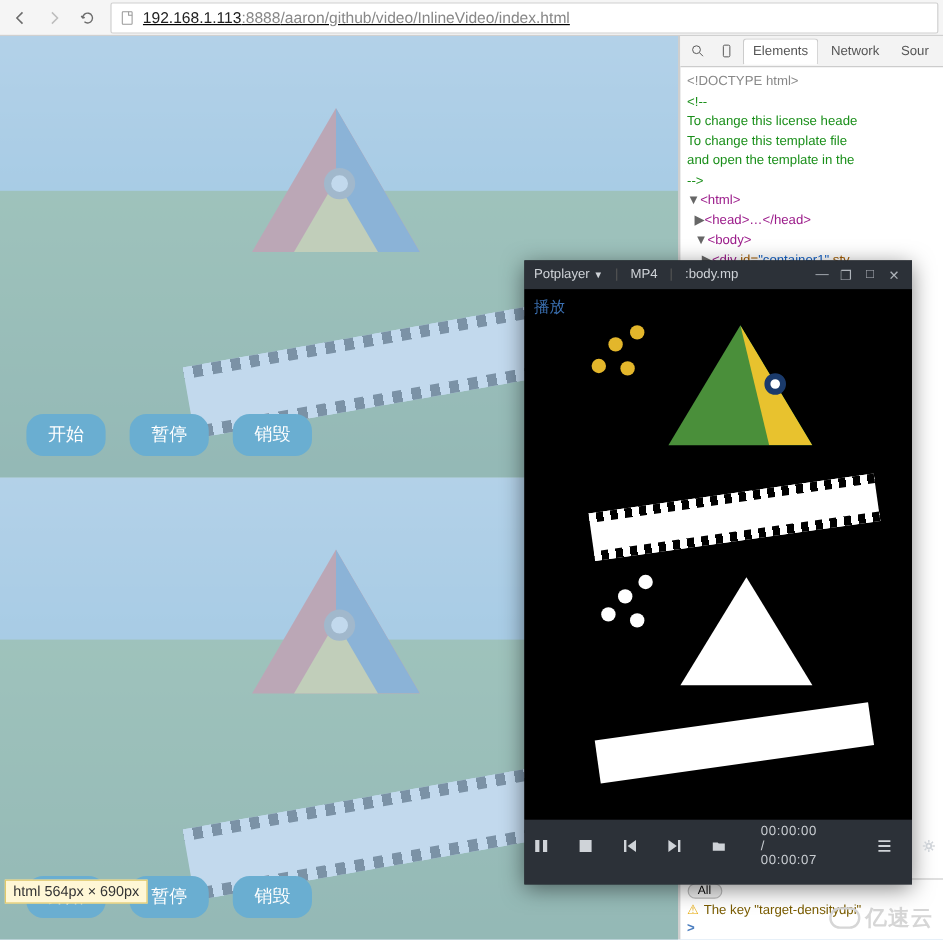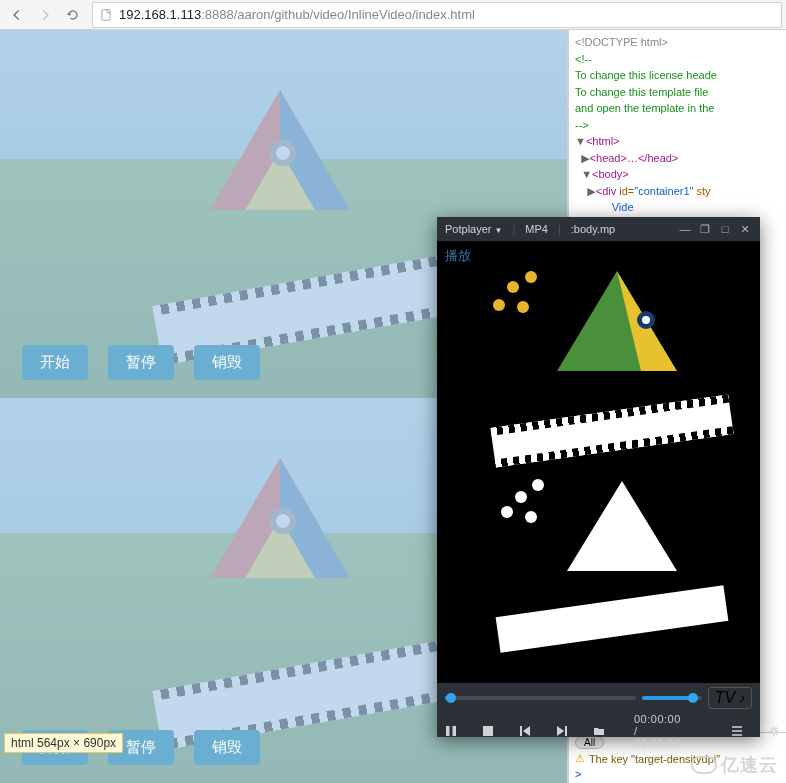--- a/index.html
+++ b/index.html
@@ -4,37 +4,37 @@
 <style>
   * { box-sizing: border-box; margin: 0; padding: 0; font-family: Arial, sans-serif; }
   body { width: 786px; height: 783px; overflow: hidden; background: #fff; position: relative; }
 
   
   .browser-bar { height: 30px; background: #f5f5f5; border-bottom: 1px solid #d0d0d0; display: flex; align-items: center; padding: 0 4px; gap: 2px; }
   .nav-btn { width: 26px; height: 24px; border: 1px solid transparent; background: transparent; display:flex; align-items:center; justify-content:center; border-radius:3px; cursor:pointer; }
   .nav-btn svg { width:14px; height:14px; }
   .addr-wrap { flex:1; display:flex; align-items:center; height:26px; background:#fff; border:1px solid #d0d0d0; border-radius:2px; margin-left:4px; padding:0 6px; gap:6px; }
   .addr-icon { width:14px; height:14px; color:#777; }
-  .addr { font-size:13px; white-space:nowrap; overflow:hidden; }
+  .addr { font-size:13px; white-space:nowrap; overflow:hidden;text-decoration:underline; }
   .addr .host { color:#222; }
   .addr .port, .addr .path { color:#888; }
 
   
   .workspace { display:flex; height: calc(100% - 30px); position:relative; }
   .page { width: 567px; background:#a9cbe6; position:relative; overflow:hidden; }
   .devtools { flex:1; border-left:2px solid #cfcfcf; background:#fff; display:flex; flex-direction:column; font-family: Menlo, Consolas, monospace; font-size:11px; }
 
   
   .vid-block { position:relative; width:100%; height:368px; }
   .scene { position:absolute; inset:0; }
   .sky { position:absolute; top:0; left:0; right:0; height:40%; background:linear-gradient(#c9e3ee,#9ccce0); }
   .grass { position:absolute; bottom:0; left:0; right:0; height:65%; background:linear-gradient(#7fae4f,#5a8b3a); }
   .overlay { position:absolute; inset:0; background:rgba(170,203,230,0.72); }
   .btns { position:absolute; left:22px; bottom:18px; display:flex; gap:20px; }
-  .btn { background:#6aaed1; color:#fff; border:none; border-radius:4px; font-size:15px; padding:8px 18px; cursor:pointer; }
+  .btn { background:#6aaed1; color:#fff; border:none; border-radius:14px; font-size:15px; padding:8px 18px; cursor:pointer; }
   .film { position:absolute; left:155px; bottom:60px; width:320px; height:60px; background:#fff; transform:rotate(-10deg); }
   .film::before,.film::after { content:""; position:absolute; left:0; right:0; height:10px; background:repeating-linear-gradient(90deg,#fff 0 8px,#000 8px 16px); }
   .film::before{top:0} .film::after{bottom:0}
   .tri { position:absolute; left:210px; top:60px; width:0; height:0; border-left:70px solid transparent; border-right:70px solid transparent; border-bottom:120px solid #e74c3c; }
   .tri2 { position:absolute; left:210px; top:60px; width:0; height:0; border-left:70px solid transparent; border-right:70px solid transparent; border-bottom:120px solid #3b78b0; clip-path:polygon(50% 0,100% 100%,50% 100%); }
   .tri3 { position:absolute; left:245px; top:120px; width:0; height:0; border-left:35px solid transparent; border-right:35px solid transparent; border-bottom:60px solid #f9d648; }
   .dot { position:absolute; left:270px; top:110px; width:26px; height:26px; border-radius:50%; background:#fff; border:6px solid #888; }
 
   .size-tip { position:absolute; left:4px; bottom:30px; background:#fff7d6; border:1px solid #e0c96b; padding:2px 6px; font-size:12px; color:#333; font-family:Arial; z-index:5; }
 
@@ -155,20 +155,36 @@
       <div class="btns">
         <button class="btn">开始</button>
         <button class="btn">暂停</button>
         <button class="btn">销毁</button>
       </div>
     </div>
     <div class="size-tip">html 564px × 690px</div>
   </div>
 
   <div class="devtools">
+    <div class="dt-bar">
+      <span class="dt-ico">
+          <svg viewBox="0 0 24 24">
+            <circle cx="10" cy="10" r="6"></circle>
+            <path d="M15 15l5 5"></path>
+          </svg>
+        </span>
+      <span class="dt-ico">
+          <svg viewBox="0 0 24 24">
+            <rect x="7" y="3" width="10" height="18" rx="2"></rect>
+          </svg>
+        </span>
+      <span class="dt-tab active">Elements</span>
+      <span class="dt-tab">Network</span>
+      <span class="dt-tab">Sour</span>
+    </div>
     <div class="dt-body"><span class="c-doc">&lt;!DOCTYPE html&gt;</span>
 <span class="c-com">&lt;!--</span>
 <span class="c-com">To change this license heade</span>
 <span class="c-com">To change this template file</span>
 <span class="c-com">and open the template in the</span>
 <span class="c-com">--&gt;</span>
 <span class="twist">▼</span><span class="c-tag">&lt;html&gt;</span>
   <span class="twist">▶</span><span class="c-tag">&lt;head&gt;…&lt;/head&gt;</span>
   <span class="twist">▼</span><span class="c-tag">&lt;body&gt;</span>
     <span class="twist">▶</span><span class="c-tag">&lt;div </span><span class="c-attr">id=</span><span class="c-val">"container1"</span><span class="c-attr"> sty</span>
@@ -221,31 +237,20 @@
       <div class="pv-dot1"></div>
     <div class="pv-film1"></div>
     <span class="pv-c w w1"></span>
       <span class="pv-c w w2"></span>
       <span class="pv-c w w3"></span>
       <span class="pv-c w w4"></span>
     <div class="pv-tri2"></div>
     <div class="pv-film2"></div>
   </div>
   <div class="pot-bar">
-    <div class="seek">
-      <div class="track">
-        <div class="fill" id="seek-fill" style="width: 3%;"></div>
-          <div class="thumb" id="seek-thumb" style="left: 3%;"></div>
-      </div>
-      <div class="track" style="flex:0 0 60px">
-        <div class="fill" id="vol-fill" style="width: 85%;"></div>
-          <div class="thumb" id="vol-thumb" style="left: 85%;"></div>
-      </div>
-      <span class="tv"><span>TV</span> ›</span>
-    </div>
     <div class="ctrl-row">
       <span class="pbtn">
           <svg viewBox="0 0 12 12">
             <rect x="1" y="1" width="3.5" height="10"></rect>
             <rect x="7.5" y="1" width="3.5" height="10"></rect>
           </svg>
         </span>
       <span class="pbtn">
           <svg viewBox="0 0 12 12">
             <rect x="1" y="1" width="10" height="10"></rect>

